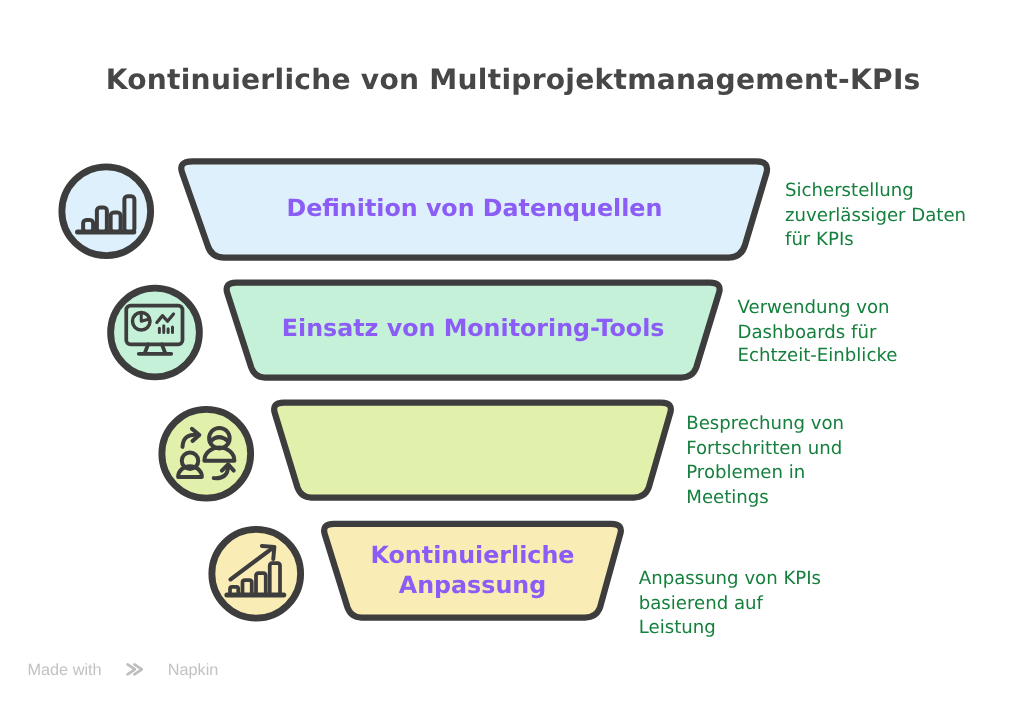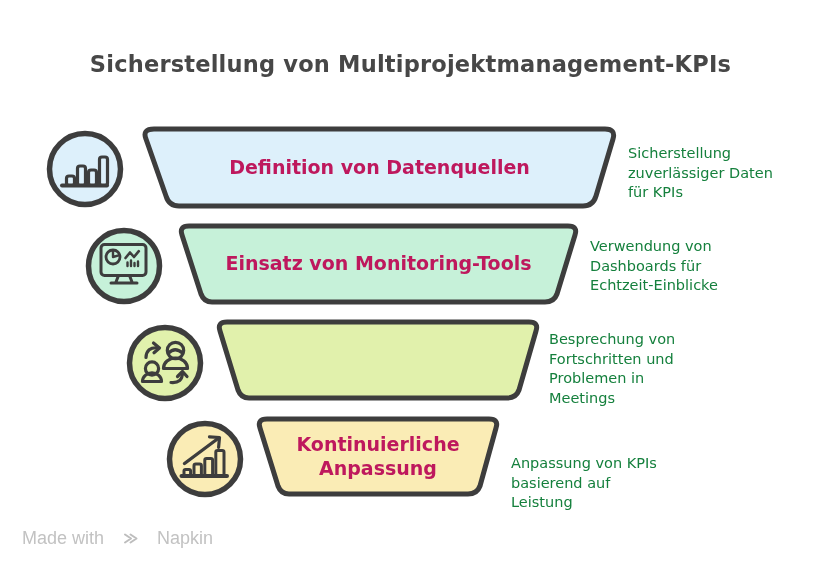--- a/index.html
+++ b/index.html
@@ -5,42 +5,42 @@
   html,body{margin:0;padding:0;background:#fff;}
   .canvas{position:relative;width:821px;height:564px;background:#ffffff;overflow:hidden;
           font-family:"DejaVu Sans", sans-serif;}
   .title{position:absolute;left:0;right:0;top:51px;text-align:center;
          font-size:22.5px;font-weight:bold;color:#474747;letter-spacing:.2px;}
   .funnel-svg{position:absolute;left:0;top:0;}
   .icon-svg{position:absolute;}
   .icon-1{left:43px;top:127px;} .icon-2{left:82px;top:224px;}
   .icon-3{left:123px;top:321px;} .icon-4{left:163px;top:417px;}
   .step-label{position:absolute;display:flex;align-items:center;justify-content:center;
-              text-align:center;font-weight:bold;font-size:19px;color:#be185d;
+              text-align:center;font-weight:bold;font-size:19px;color:#8b5cf6;
               line-height:1.22;white-space:pre-line;}
   .label-1{left:142px;top:129px;width:475px;height:77px;}
   .label-2{left:179px;top:226px;width:399px;height:76px;}
   .label-3{left:217px;top:322px;width:322px;height:76px;}
   .label-4{left:257px;top:419px;width:242px;height:75px;}
   .step-desc{position:absolute;font-size:14.5px;color:#15803d;line-height:1.35;
              white-space:pre-line;}
   .desc-1{left:628px;top:144px;width:170px;}
   .desc-2{left:590px;top:237px;width:190px;}
   .desc-3{left:549px;top:330px;width:180px;}
   .desc-4{left:511px;top:429px;width:190px;margin-top:25px;}
   .footer{position:absolute;left:22px;top:528px;display:flex;align-items:center;gap:19px;
-          font-family:"Liberation Sans", sans-serif;font-size:18px;color:#c2c2c2;}
+          font-family:"Liberation Sans", sans-serif;font-size:13px;color:#c2c2c2;}
   .ic{stroke:#3d3d3d;fill:none;stroke-linecap:round;stroke-linejoin:round;}
 </style>
 </head>
 <body>
 
 <div class="canvas">
 
-  <div class="title">Sicherstellung von Multiprojektmanagement-KPIs</div>
+  <div class="title">Kontinuierliche von Multiprojektmanagement-KPIs</div>
 
   <svg class="funnel-svg" width="821" height="564" viewBox="0 0 821 564">
     <g stroke="#3d3d3d" stroke-width="5" stroke-linejoin="round">
       <path d="M154,129 H605 Q616,129 613,139 L596,196 Q593,206 583,206 H179 Q169,206 166,196 L146,139 Q142,129 154,129 Z" fill="#ddf0fb"></path>
       <path d="M189,226 H568 Q578,226 575,235 L557,294 Q554,302 545,302 H212 Q204,302 201,294 L182,235 Q179,226 189,226 Z" fill="#c6f1d9"></path>
       <path d="M227,322 H529 Q539,322 536,331 L519,390 Q516,398 507,398 H249 Q241,398 238,390 L220,331 Q217,322 227,322 Z" fill="#e1f1ac"></path>
       <path d="M267,419 H489 Q499,419 496,428 L480,486 Q477,494 468,494 H289 Q281,494 278,486 L260,428 Q257,419 267,419 Z" fill="#faecb5"></path>
     </g>
   </svg>
 

